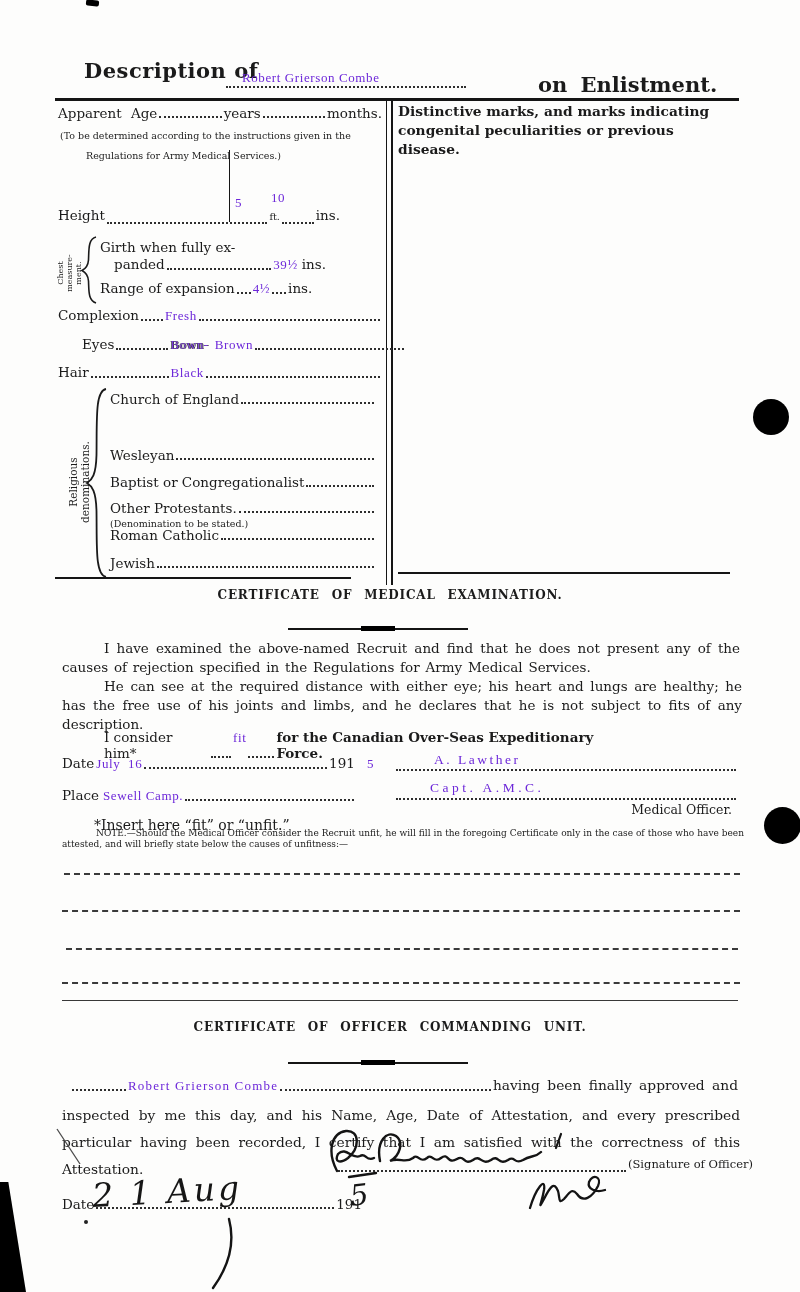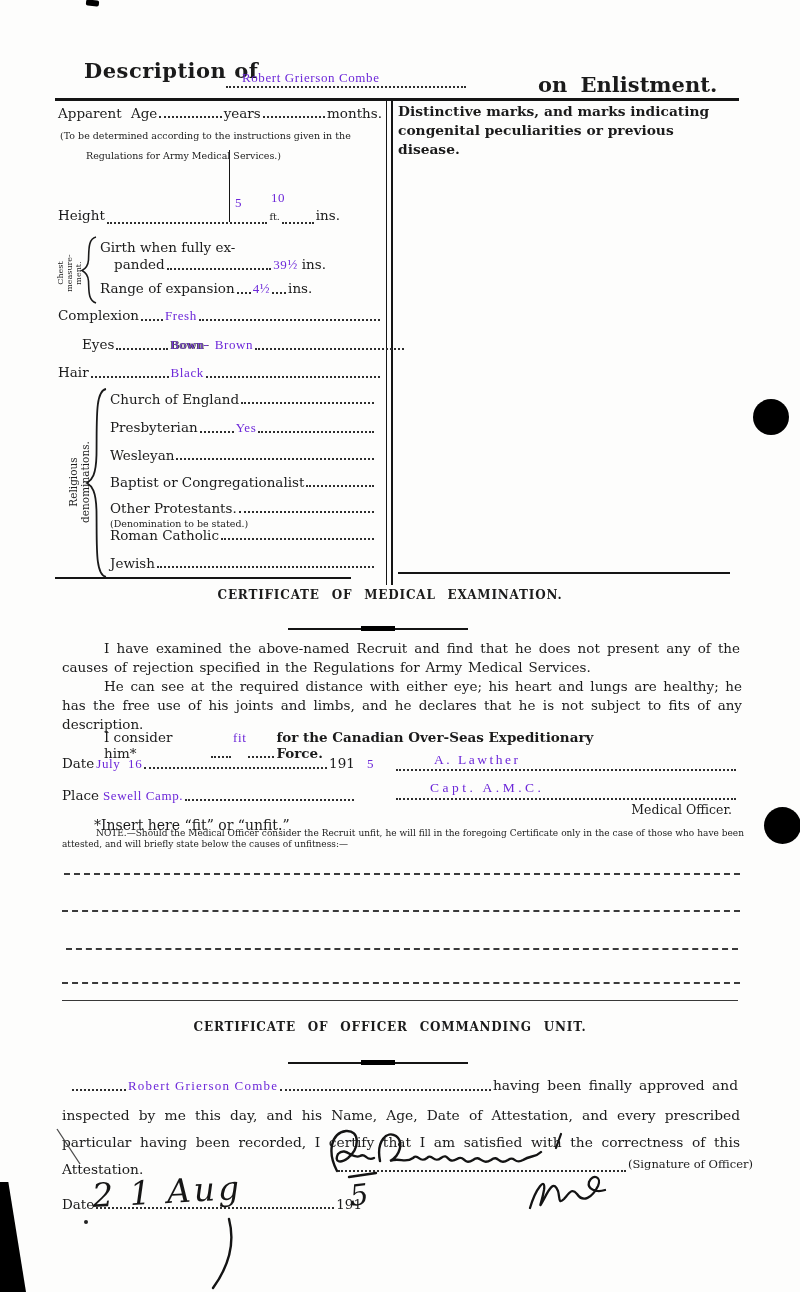--- a/index.html
+++ b/index.html
@@ -115,26 +115,20 @@
   <div class="rotbox" style="left:14px;top:430px;width:130px;height:104px;">
     <div style="font-size:10.5px;line-height:12px;">
       <div>Religious</div>
       <div>denominations.</div>
     </div>
   </div>
   <div class="row lbl" style="left:110px;top:391px;width:266px;">
     <span>Church of England</span>
     <span class="dots df"></span>
   </div>
-  <div class="row lbl" style="left:110px;top:419px;width:266px;">
-    <span>Presbyterian</span>
-    <span class="dots" style="flex:0 0 34px;"></span>
-    <span class="typed">Yes</span>
-    <span class="dots df"></span>
-  </div>
   <div class="row lbl" style="left:110px;top:447px;width:266px;">
     <span>Wesleyan</span>
     <span class="dots df"></span>
   </div>
   <div class="row lbl" style="left:110px;top:474px;width:266px;">
     <span>Baptist or Congregationalist</span>
     <span class="dots df"></span>
   </div>
   <div class="row lbl" style="left:110px;top:500px;width:266px;">
     <span>Other Protestants.</span>

